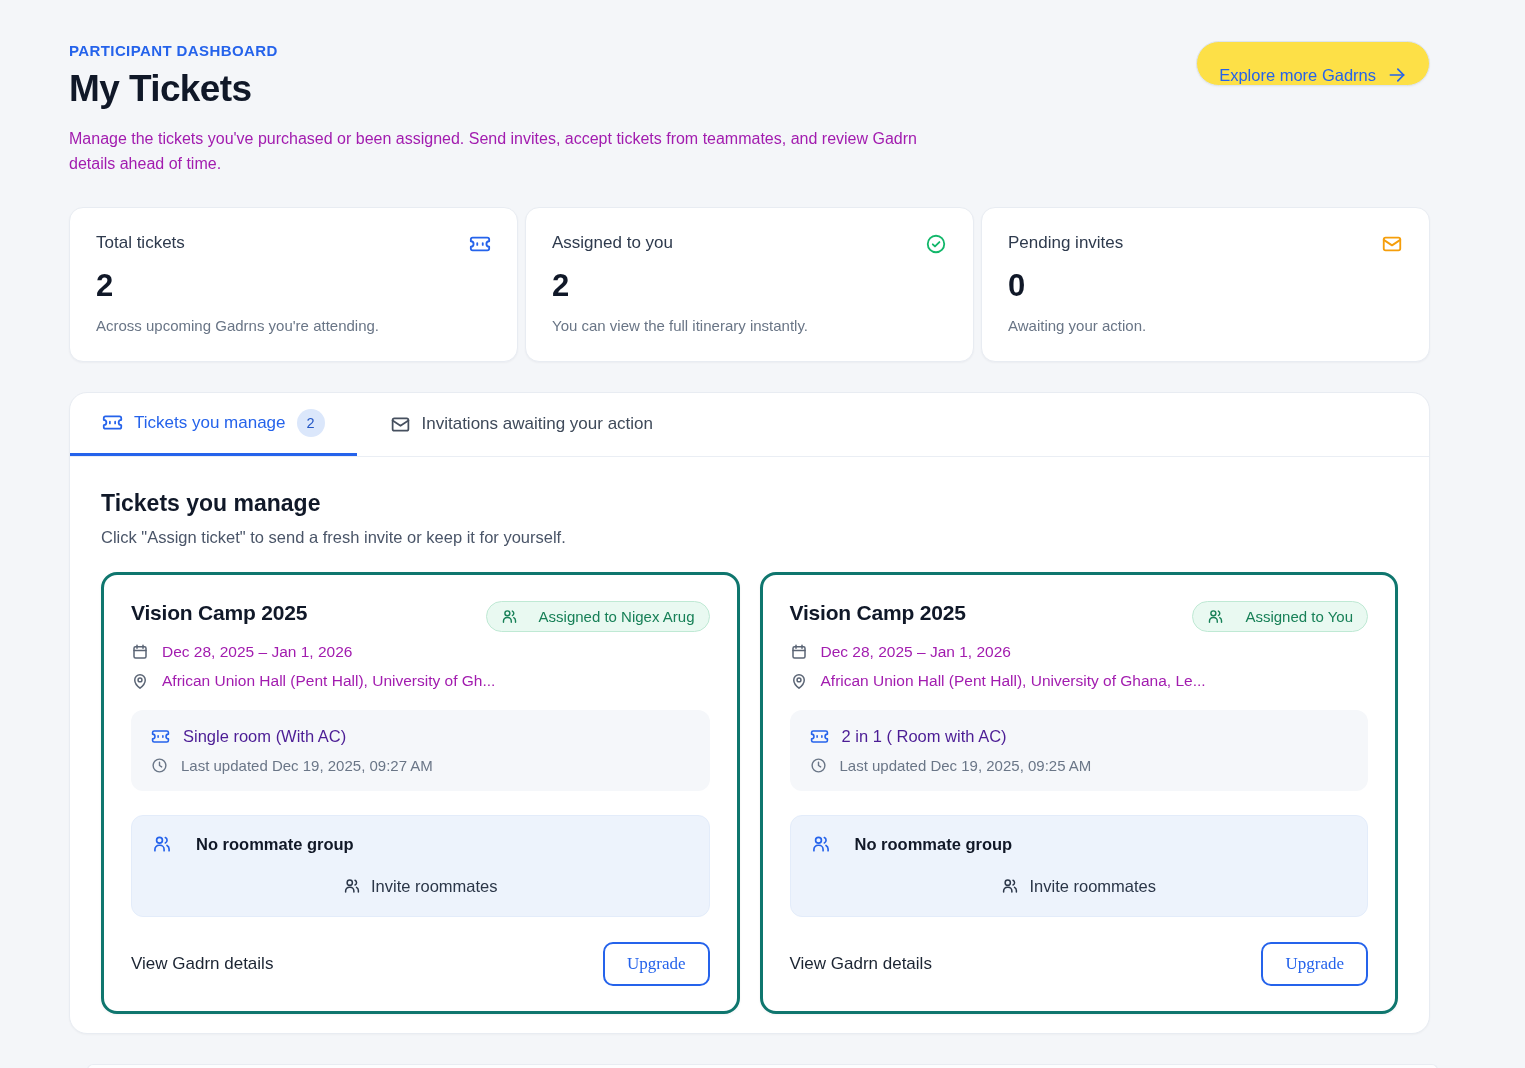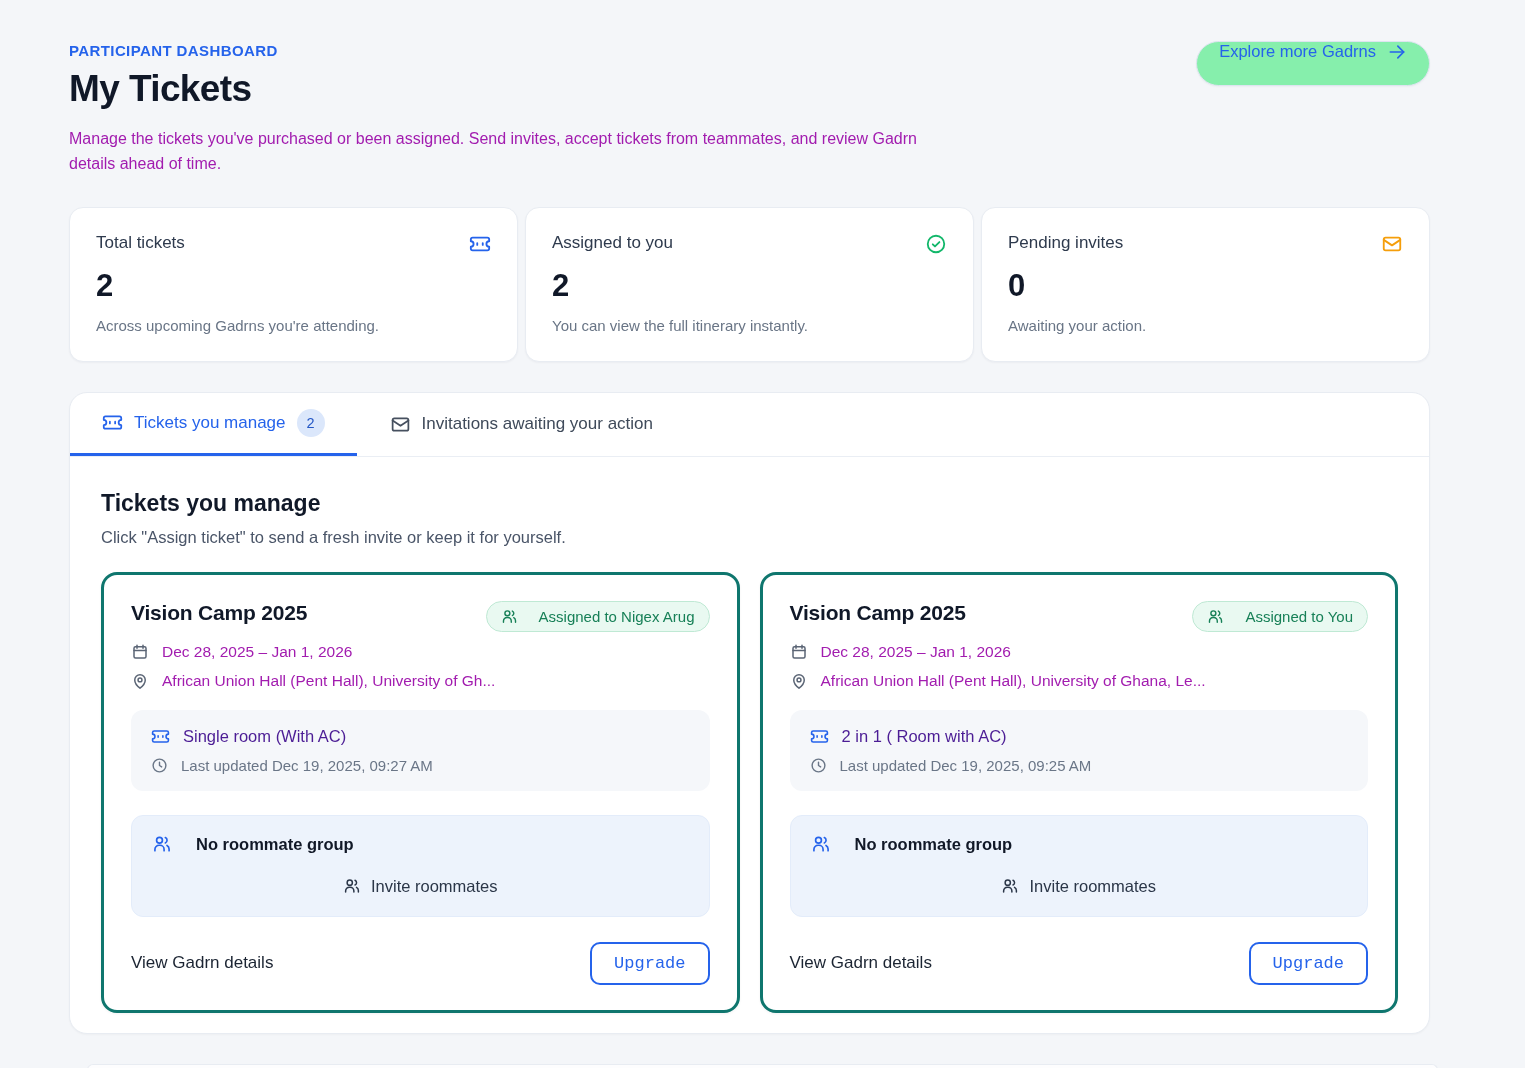--- a/index.html
+++ b/index.html
@@ -6,22 +6,22 @@
   body { margin: 0; font-family: "Liberation Sans", sans-serif; background: #f4f6f9; }
   .page { width: 1525px; height: 1068px; background: #f4f6f9; position: relative; overflow: hidden; }
   .content { width: 1361px; margin-left: 69px; position: relative; }
 
   
   .page-header { padding-top: 42px; position: relative; }
   .eyebrow { color: #2563eb; font-weight: 700; font-size: 15px; letter-spacing: 0.4px; }
   .page-title { margin: 9px 0 0; font-size: 37px; font-weight: 700; color: #101828; letter-spacing: -0.6px; }
   .page-desc { margin: 17px 0 0; font-size: 16px; line-height: 1.55; color: #a21caf; max-width: 850px; }
   .explore-btn { position: absolute; top: 41px; right: 0; height: 45px; padding: 0 22px;
-    border-radius: 24px; border: 1px solid #dde5f0; background: #86efac; color: #2563eb;
-    font-size: 16.5px; font-family: inherit; display: flex; align-items: flex-start; gap: 11px;
+    border-radius: 24px; border: 1px solid #dde5f0; background: #fde047; color: #2563eb;
+    font-size: 16.5px; font-family: inherit; display: flex; align-items: flex-end; gap: 11px;
     cursor: pointer; box-shadow: 0 1px 2px rgba(16,24,40,.04); }
 
   
   .stats-row { display: flex; gap: 7px; margin-top: 30px; }
   .stat-card { flex: 1; height: 155px; background: #fff; border: 1px solid #e8ecf2; border-radius: 14px;
     padding: 25px 26px; box-shadow: 0 1px 2px rgba(16,24,40,.04); }
   .stat-top { display: flex; justify-content: space-between; align-items: flex-start; }
   .stat-label { font-size: 17px; color: #2e3a4d; }
   .stat-value { font-size: 31px; font-weight: 700; color: #101828; margin-top: 13px; }
   .stat-caption { font-size: 15px; color: #697586; margin-top: 13px; }
@@ -57,21 +57,21 @@
   .room-box { margin-top: 20px; background: #f5f7fa; border-radius: 12px; padding: 17px 20px; }
   .room-name { display: flex; align-items: center; gap: 13px; font-size: 16.5px; color: #4c1d95; font-weight: 500; }
   .room-updated { display: flex; align-items: center; gap: 13px; margin-top: 11px; color: #6a7687; font-size: 15px; }
   .roomie-box { margin-top: 24px; background: #edf3fc; border: 1px solid #e3ecfa; border-radius: 12px; padding: 18px 20px 20px; }
   .roomie-status { display: flex; align-items: flex-end; gap: 24px; font-size: 16.5px; color: #111827; font-weight: 700; }
   .invite-row { display: flex; justify-content: center; align-items: center; gap: 10px; margin-top: 23px;
     color: #2b3648; font-size: 16.5px; cursor: pointer; }
   .tc-footer { display: flex; justify-content: space-between; align-items: center; margin-top: 25px; }
   .view-details { font-size: 17px; color: #1b2432; font-weight: 500; cursor: pointer; }
   .upgrade-btn { background: #fff; border: 2px solid #2563eb; color: #2563eb; border-radius: 10px;
-    padding: 10px 22px; font-size: 17px; font-family: Liberation Mono, monospace; cursor: pointer; }
+    padding: 10px 22px; font-size: 17px; font-family: Liberation Serif, serif; cursor: pointer; }
 
   .next-peek { position: absolute; left: 87px; right: 87px; bottom: -2px; height: 6px; background: #fdfdfe;
     border: 1px solid #e8ecf2; border-bottom: none; border-radius: 12px 12px 0 0; }
 </style>
 </head>
 <body>
 
 <svg width="0" height="0" style="position:absolute">
   <defs>
     <g id="i-ticket" fill="none" stroke="currentColor" stroke-width="2" stroke-linecap="round" stroke-linejoin="round">

